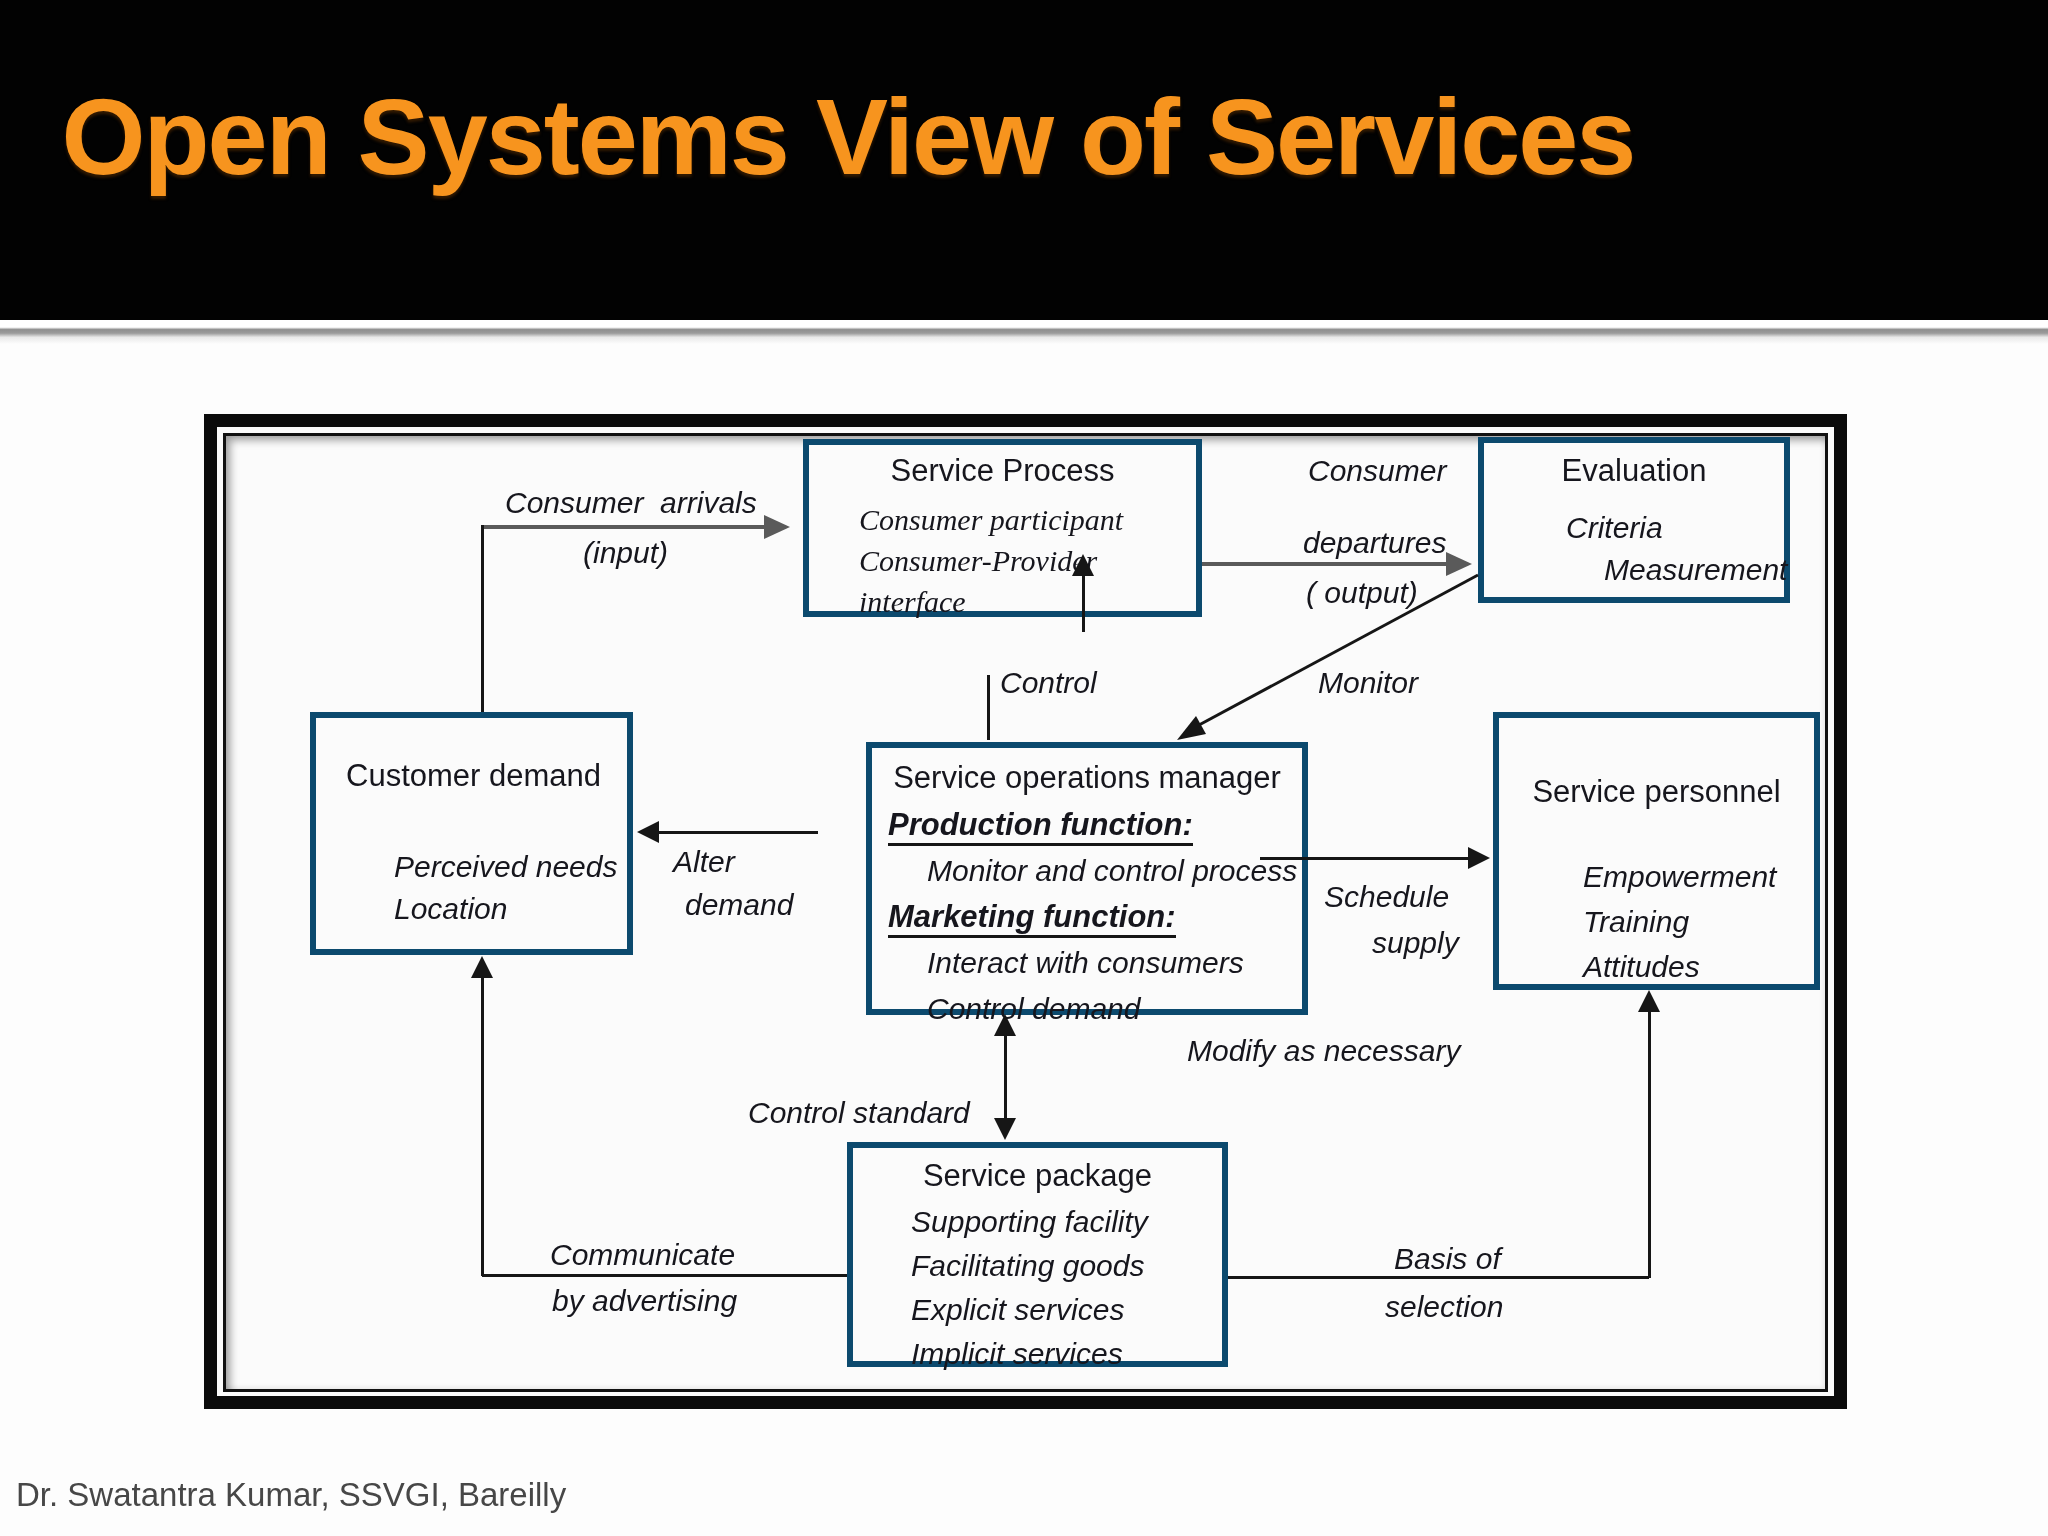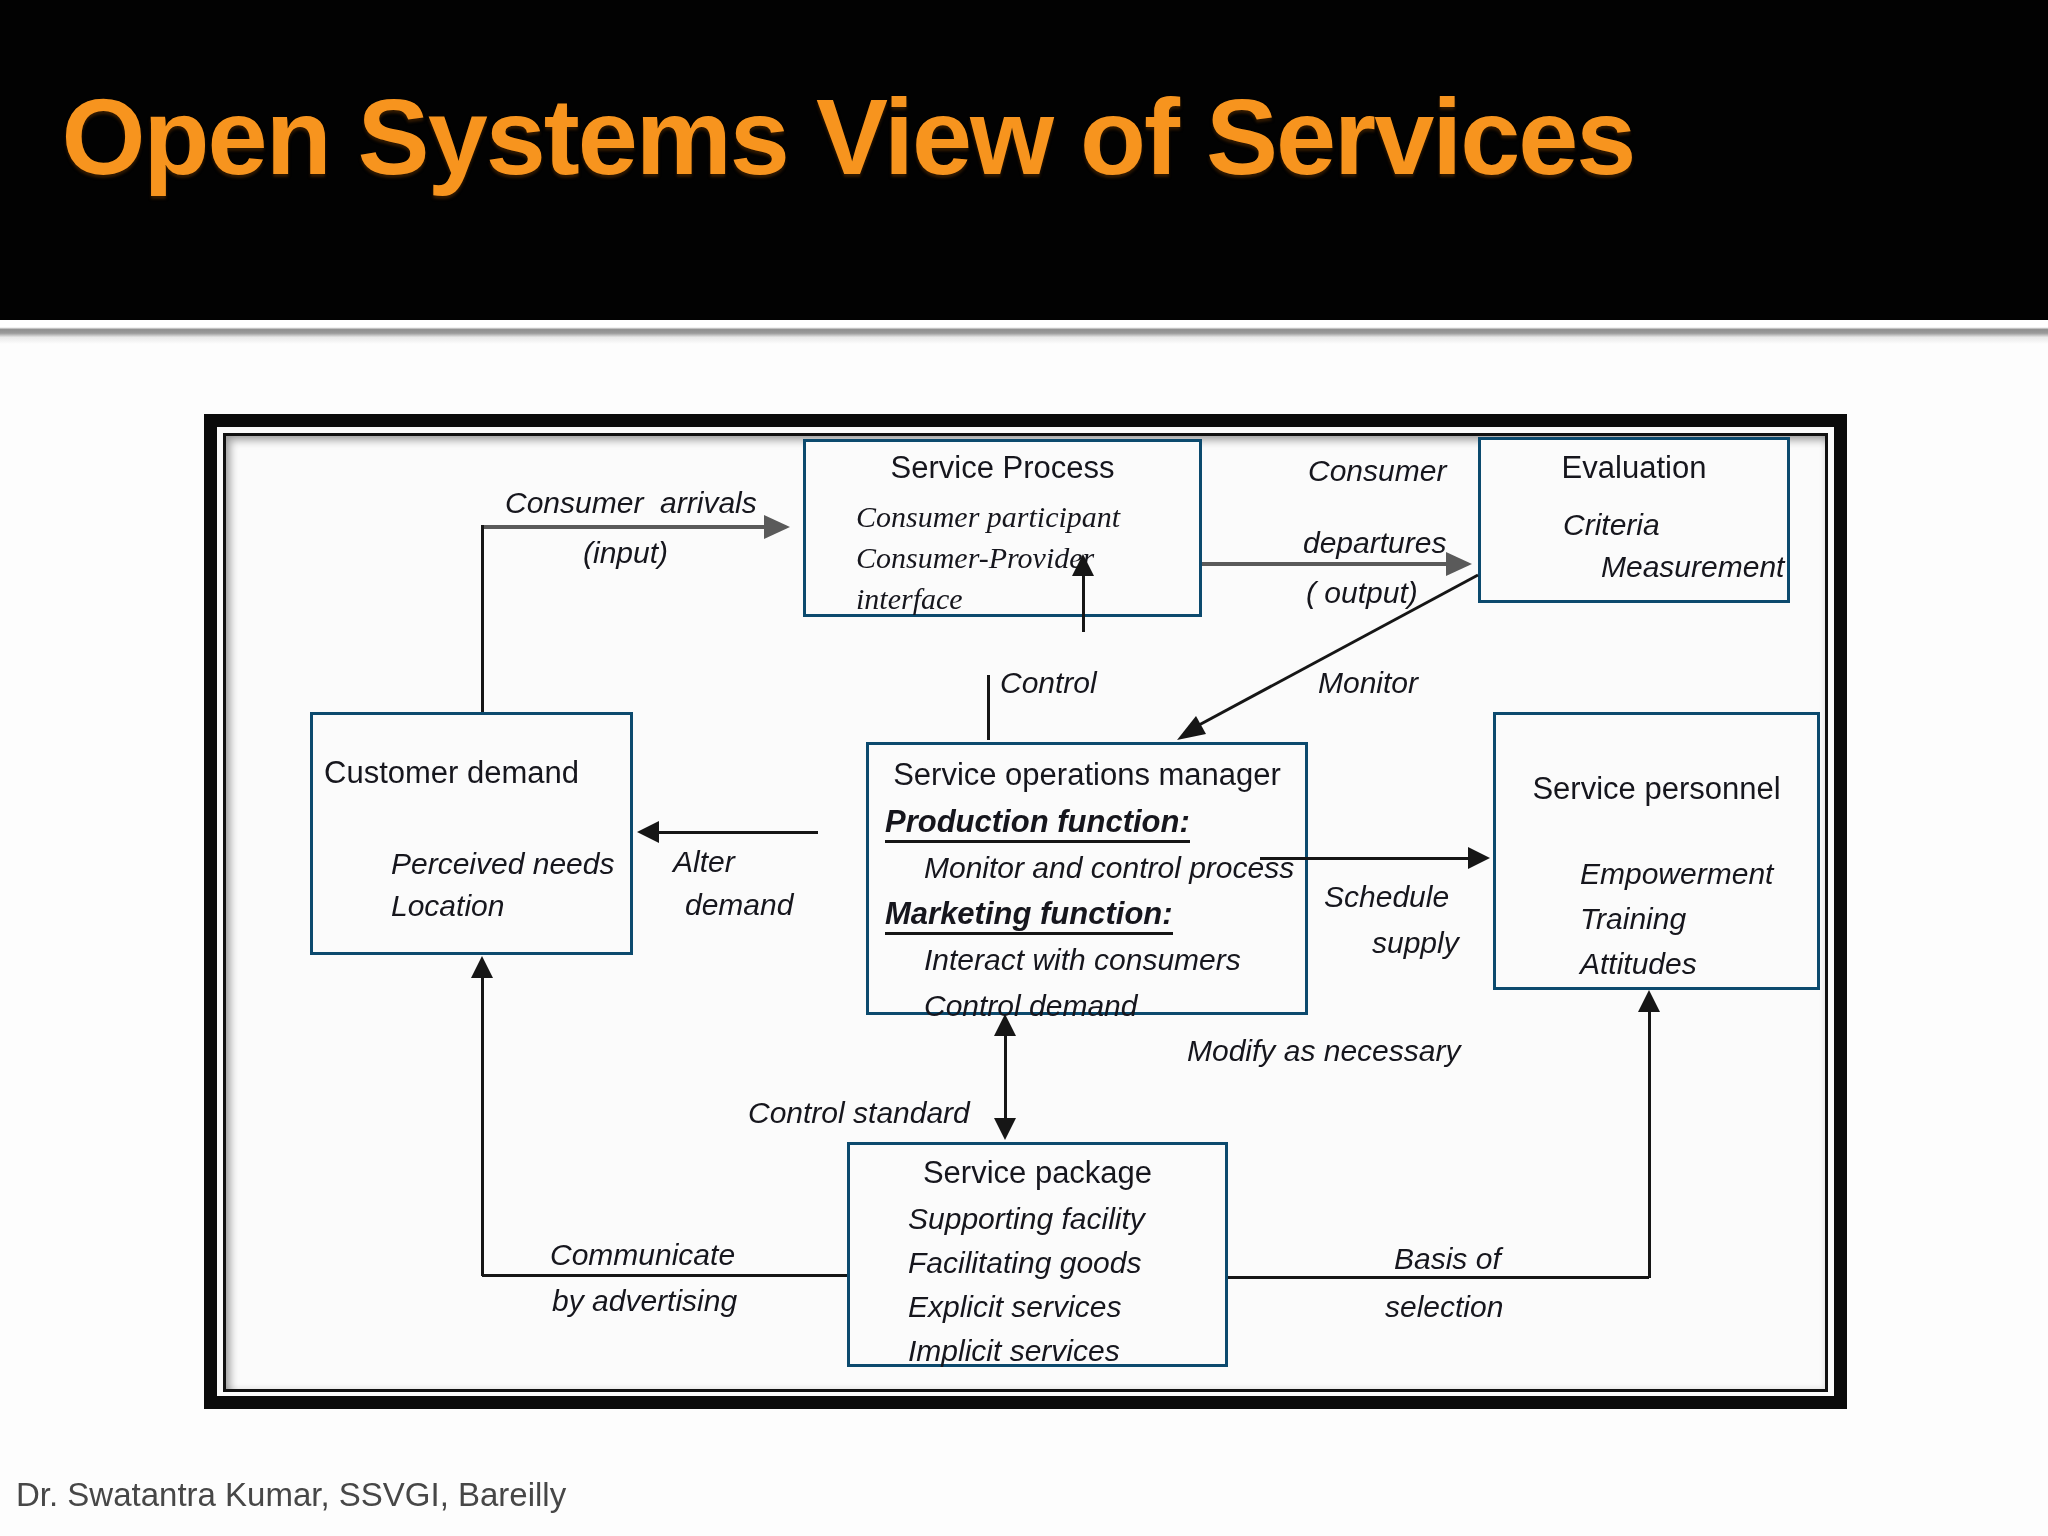--- a/index.html
+++ b/index.html
@@ -10,32 +10,32 @@
   #slide-title{left:0;top:74px;width:1696px;text-align:center;
     font-size:108px;font-weight:700;letter-spacing:-2px;color:#F7941E;
     text-shadow:0 3px 3px rgba(90,45,0,.55);white-space:pre;}
   #divider{left:0;top:320px;width:2048px;height:24px;
     background:linear-gradient(180deg,#ffffff 0%,#ffffff 30%,#8e8e8e 40%,#9b9b9b 55%,#e9e9e9 72%,#fdfdfd 100%);}
   
   #frame-outer{left:204px;top:414px;width:1617px;height:969px;border:13px solid #0b0b0b;background:#fbfbfb;}
   #frame-inner{left:223px;top:433px;width:1599px;height:953px;border:3px solid #111;background:#fbfbfb;
     box-shadow:inset 7px 7px 9px -3px rgba(0,0,0,.38), inset -2px -2px 4px rgba(0,0,0,.08);}
   
-  .box{border:3px solid #0c4a6e;background:#fbfbfb;color:#16161d;box-sizing:border-box;}
+  .box{border:6px solid #0c4a6e;background:#fbfbfb;color:#16161d;box-sizing:border-box;}
   .box .bt{font-size:31px;text-align:center;}
   .bi{font-style:italic;font-size:30px;}
   #box-service-process{left:803px;top:439px;width:399px;height:178px;padding-top:8px;}
   #box-service-process .bi{padding-left:50px;line-height:41px;font-family:Liberation Serif, serif;}
   #box-service-process .bt{margin-bottom:10px;}
   #box-evaluation{left:1478px;top:437px;width:312px;height:166px;padding-top:10px;}
   #box-evaluation .bt{margin-bottom:18px;}
   #eval-item-0{padding-left:82px;line-height:42px;}
   #eval-item-1{padding-left:120px;line-height:42px;}
   #box-customer-demand{left:310px;top:712px;width:323px;height:243px;}
-  #box-customer-demand .bt{text-align:left;padding-left:11px;padding-top:40px;}
+  #box-customer-demand .bt{text-align:left;padding-left:30px;padding-top:40px;}
   #box-customer-demand .items{margin-top:52px;padding-left:78px;}
   #box-customer-demand .bi{line-height:42px;}
   #box-ops{left:818px;top:742px;width:442px;height:273px;padding-top:12px;margin-left:48px;}
   #box-ops .bt{margin-bottom:6px;}
   .ops-h{font-size:31px;font-weight:700;font-style:italic;padding-left:16px;line-height:46px;}
   .ops-i{padding-left:55px;line-height:46px;}
   .ul{border-bottom:3px solid #161616;padding-bottom:1px;}
   #box-service-personnel{left:1493px;top:712px;width:327px;height:278px;padding-top:56px;}
   #box-service-personnel .items{margin-top:44px;padding-left:84px;}
   #box-service-personnel .bi{line-height:45px;}

